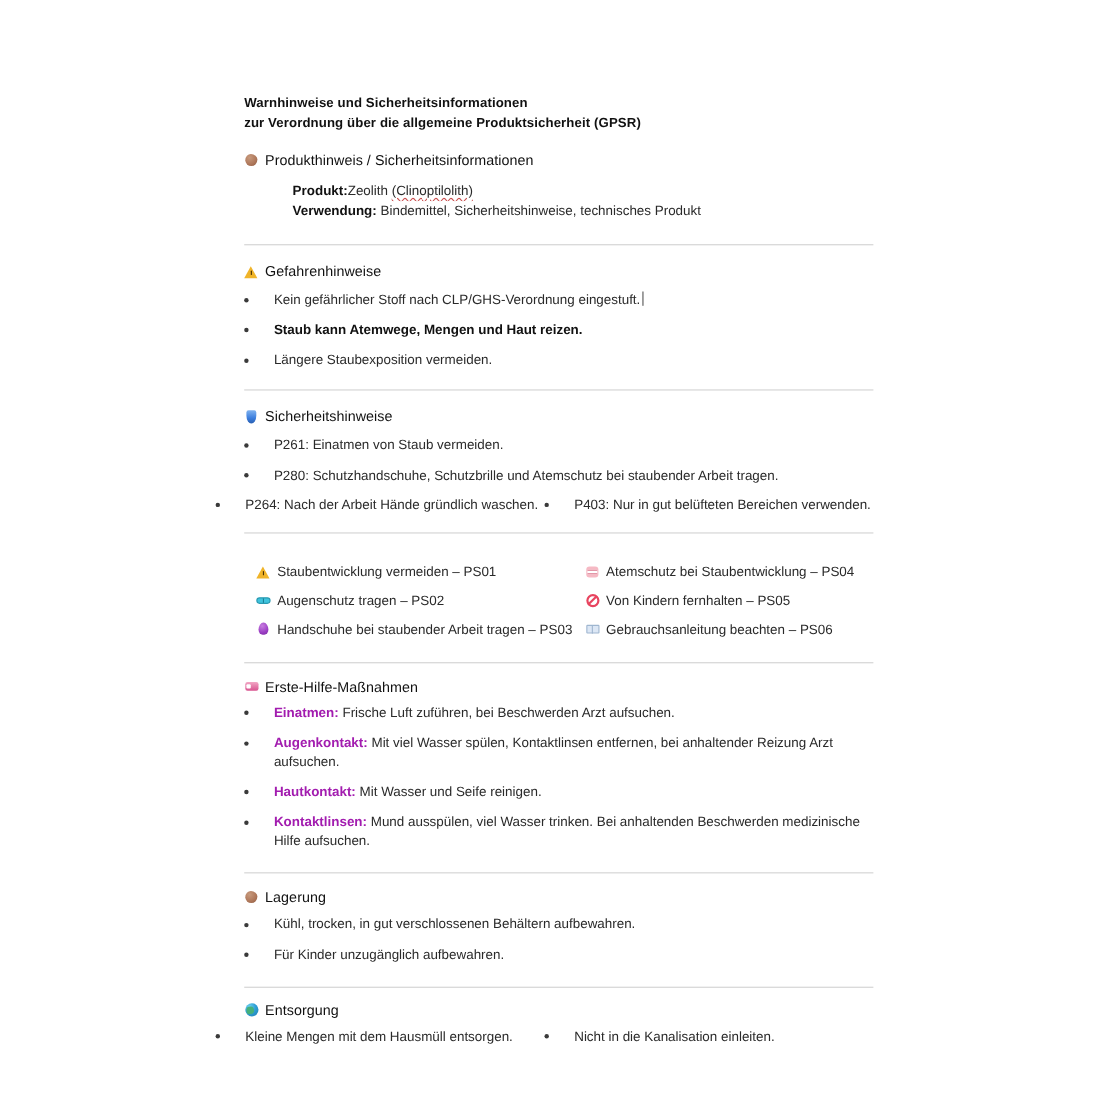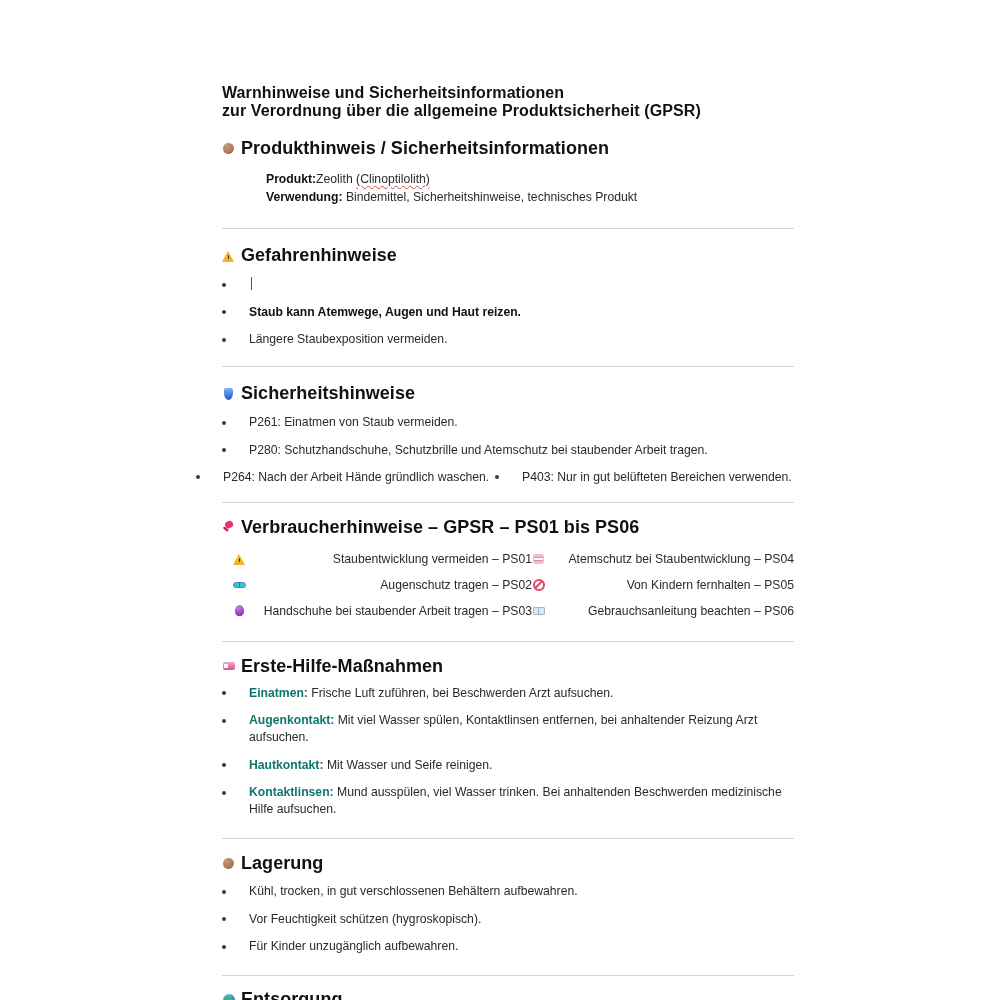--- a/index.html
+++ b/index.html
@@ -26,21 +26,21 @@
 
   .doc {
     position: absolute;
     left: 222px;
     top: 84px;
     width: 572px;
   }
 
   
   .doc-title {
-    font-size: 16px;
+    font-size: 12px;
     font-weight: bold;
     line-height: 18px;
     letter-spacing: 0.1px;
     color: #111;
   }
   .doc-title .line { display: block; }
 
   
   .section { margin: 0; }
 
@@ -49,22 +49,22 @@
     border-top: 1px solid #d2d2d2;
     margin: 0;
     width: 572px;
     height: 0;
   }
 
   .sec-head {
     display: flex;
     align-items: center;
     gap: 6px;
-    font-size: 18px;
-    font-weight: bold;
+    font-size: 13px;
+    font-weight: normal;
     color: #111;
     letter-spacing: 0.05px;
   }
 
   
   .gi {
     display: inline-block;
     width: 13px;
     height: 13px;
     position: relative;
@@ -223,21 +223,21 @@
   ul.bl > li::before {
     content: "";
     position: absolute;
     left: 0px;
     top: 6.5px;
     width: 4px;
     height: 4px;
     border-radius: 50%;
     background: #3a3a3a;
   }
-  ul.bl > li b { color: #0f766e; font-weight: bold; text-align: right; }
+  ul.bl > li b { color: #a21caf; font-weight: bold; text-align: right; }
   ul.bl > li.strong { font-weight: bold; color: #111; }
 
   
   .bl-outdent { margin-left: -26px; }
   .bl-outdent > li { padding-left: 26px; }
 
   
   .pair {
     display: flex;
     align-items: center;
@@ -253,21 +253,20 @@
     row-gap: 11px;
     margin-left: 11px;
   }
   .ps-item {
     display: flex;
     align-items: flex-start;
     gap: 6px;
     font-size: 12.2px;
     line-height: 15px;
     color: #2a2a2a;
-    justify-content: space-between;
   }
   .ps-item .gi { margin-top: 0.5px; }
 
   
   .caret {
     display: inline-block;
     width: 1px;
     height: 13px;
     background: #555;
     vertical-align: -2px;
@@ -317,24 +316,24 @@
     <div class="sp-16"></div>
 
     <div class="section">
       <div class="sec-head">
         <span class="gi gi-warn"></span>
         <span>Gefahrenhinweise</span>
       </div>
       <div class="sp-10"></div>
       <ul class="bl bl-outdent">
         <li>
-          <span class="caret"></span>
+          <span>Kein gefährlicher Stoff nach CLP/GHS-Verordnung eingestuft.</span><span class="caret"></span>
         </li>
         <li class="strong">
-          <span>Staub kann Atemwege, Augen und Haut reizen.</span>
+          <span>Staub kann Atemwege, Mengen und Haut reizen.</span>
         </li>
         <li>
           <span>Längere Staubexposition vermeiden.</span>
         </li>
       </ul>
     </div>
 
     <div class="sp-18"></div>
     <hr class="rule">
     <div class="sp-16"></div>
@@ -370,24 +369,20 @@
           </ul>
         </div>
       </div>
     </div>
 
     <div class="sp-16"></div>
     <hr class="rule">
     <div class="sp-14"></div>
 
     <div class="section">
-      <div class="sec-head">
-        <span class="gi gi-pin"></span>
-        <span>Verbraucherhinweise – GPSR – PS01 bis PS06</span>
-      </div>
       <div class="sp-14"></div>
       <div class="ps-grid">
 
         <div class="ps-item">
           <span class="gi gi-warn"></span>
           <span>Staubentwicklung vermeiden – PS01</span>
         </div>
         <div class="ps-item">
           <span class="gi gi-mask"></span>
           <span>Atemschutz bei Staubentwicklung – PS04</span>
@@ -450,23 +445,20 @@
 
     <div class="section">
       <div class="sec-head">
         <span class="gi gi-rock"></span>
         <span>Lagerung</span>
       </div>
       <div class="sp-9"></div>
       <ul class="bl bl-outdent">
         <li>
           <span>Kühl, trocken, in gut verschlossenen Behältern aufbewahren.</span>
-        </li>
-        <li>
-          <span>Vor Feuchtigkeit schützen (hygroskopisch).</span>
         </li>
         <li>
           <span>Für Kinder unzugänglich aufbewahren.</span>
         </li>
       </ul>
     </div>
 
     <div class="sp-20"></div>
     <hr class="rule">
     <div class="sp-13"></div>

